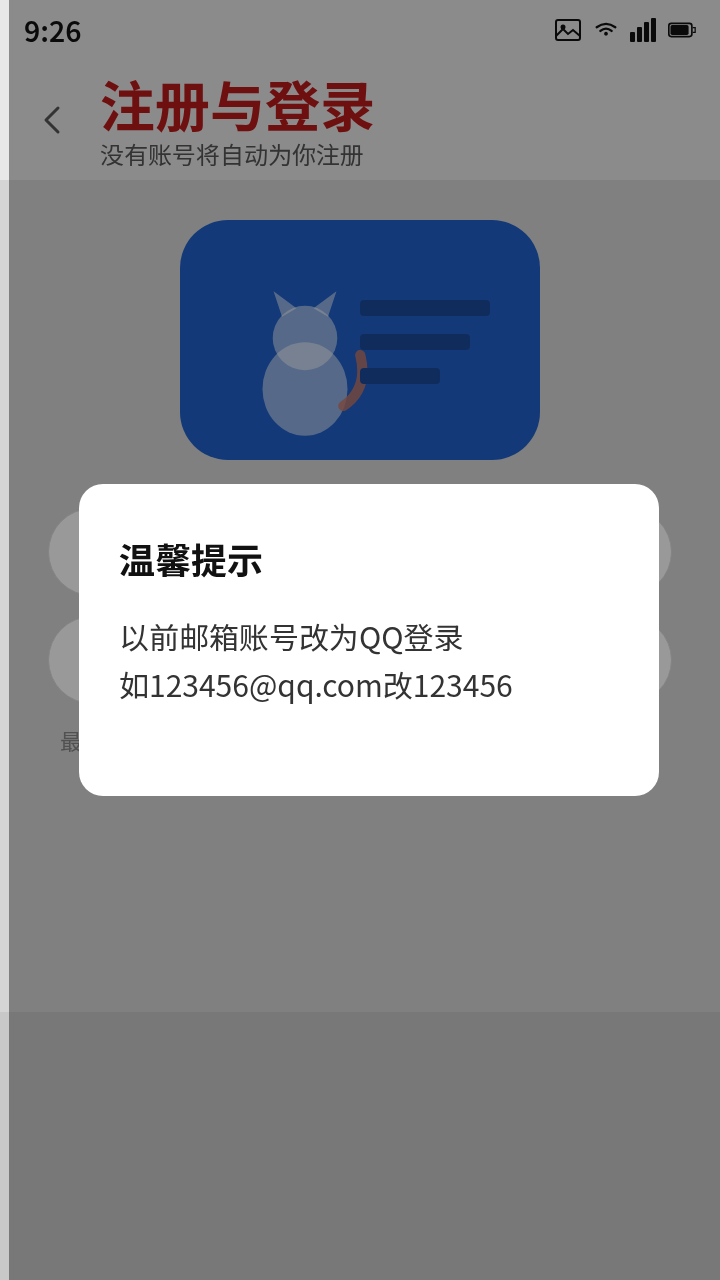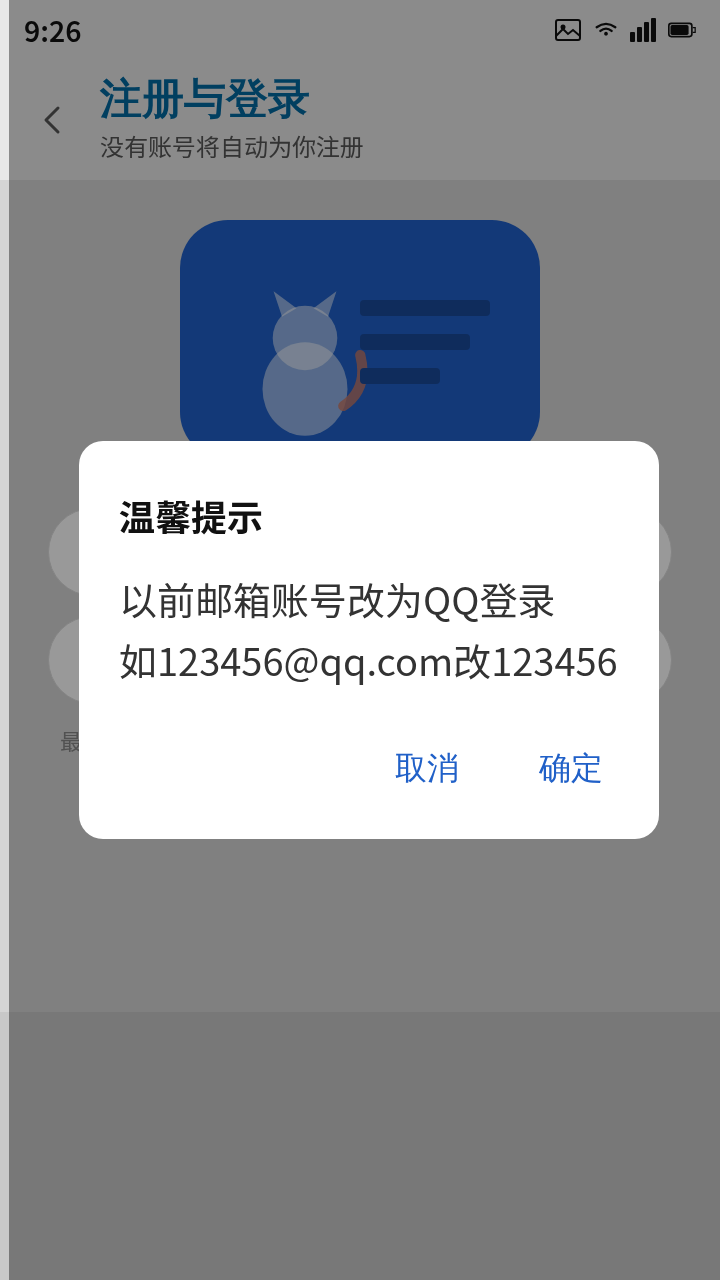--- a/index.html
+++ b/index.html
@@ -66,25 +66,24 @@
       justify-content: center;
       cursor: pointer;
     }
 
     .header-text {
       display: flex;
       flex-direction: column;
     }
 
     .header-title {
-      font-size: 42px;
+      font-size: 55px;
       font-weight: 700;
-      color: #0369a1;
+      color: #b91c1c;
       line-height: 1.2;
-      font-family: Liberation Mono, monospace;
     }
 
     .header-subtitle {
       font-size: 24px;
       color: #555;
     }
 
     
     .app-logo {
       width: 360px;
@@ -195,21 +194,21 @@
     }
 
     .dialog-title {
       font-size: 36px;
       font-weight: 700;
       color: #111;
       margin-bottom: 28px;
     }
 
     .dialog-message {
-      font-size: 38px;
+      font-size: 30px;
       color: #333;
       line-height: 1.6;
       margin-bottom: 48px;
     }
 
     .dialog-buttons {
       display: flex;
       justify-content: flex-end;
       gap: 48px;
     }
@@ -348,20 +347,16 @@
 
   </div>
 
   <div class="overlay">
     <div class="dialog">
       <div class="dialog-title">温馨提示</div>
       <div class="dialog-message">
         <span style="white-space: pre-line;">以前邮箱账号改为QQ登录
 如123456@qq.com改123456</span>
       </div>
-      <div class="dialog-buttons">
-        <button class="dialog-btn">取消</button>
-        <button class="dialog-btn">确定</button>
-      </div>
     </div>
   </div>
 
 </div>
 
 </body></html>

